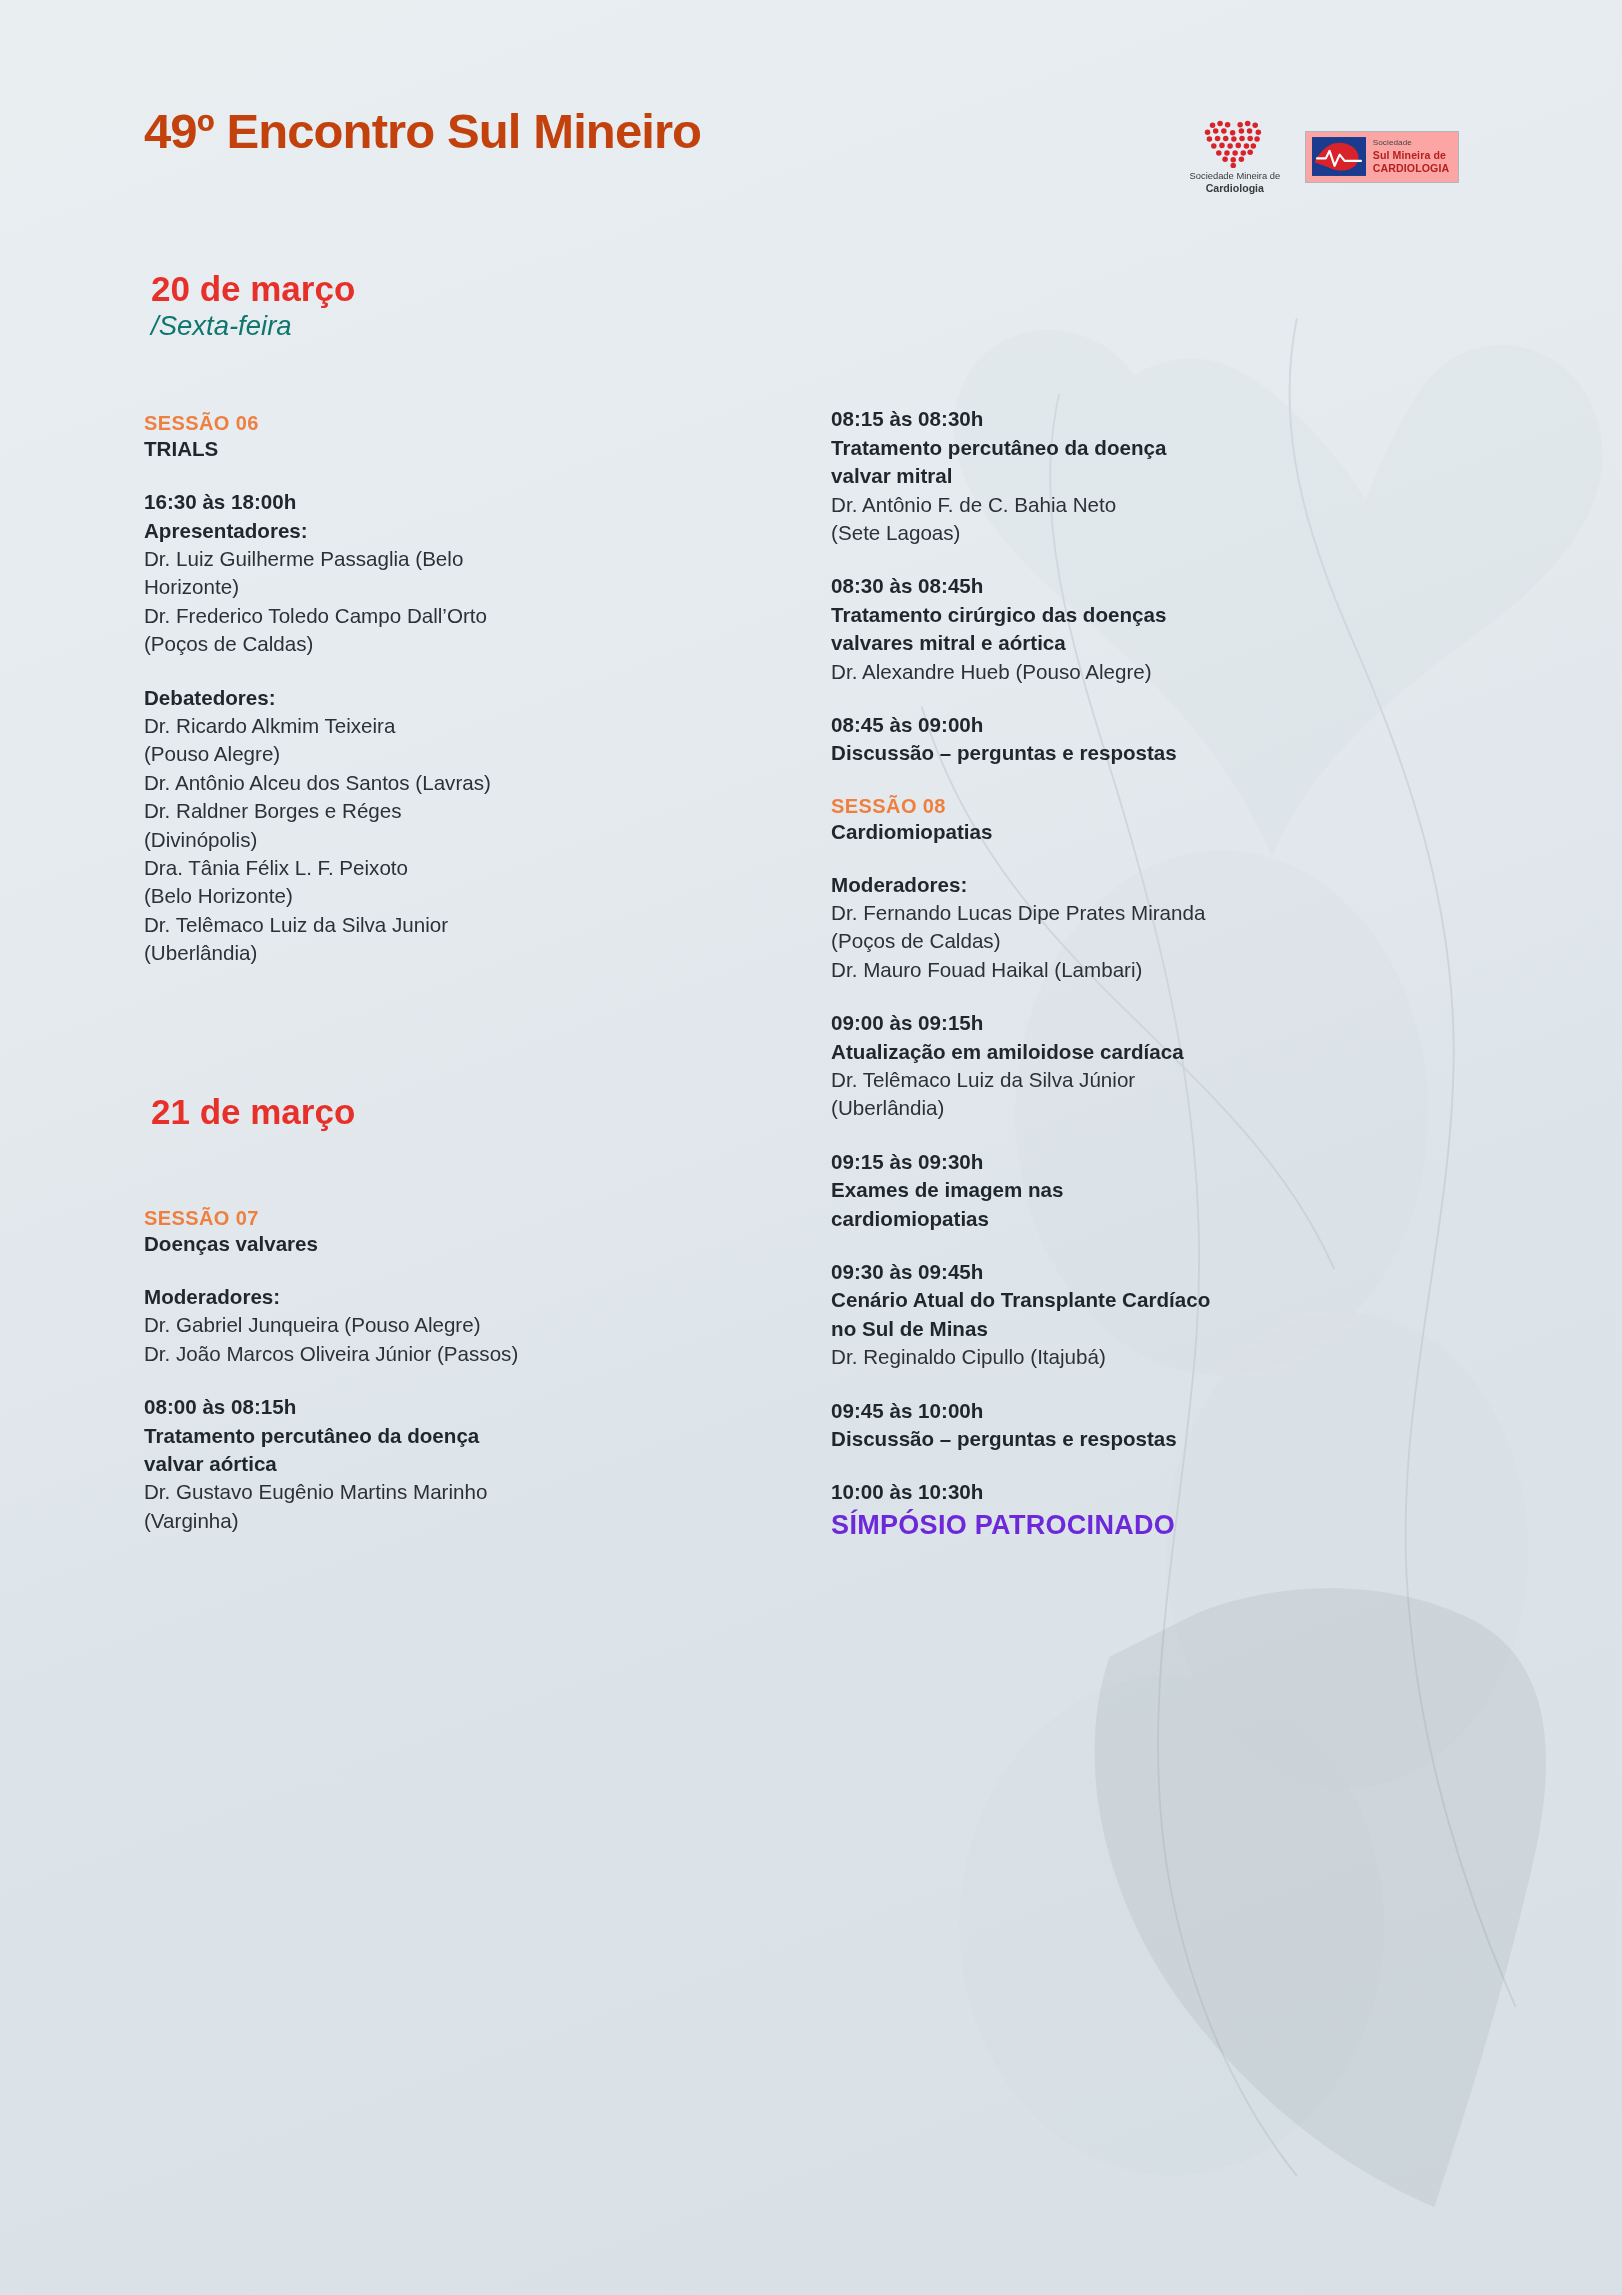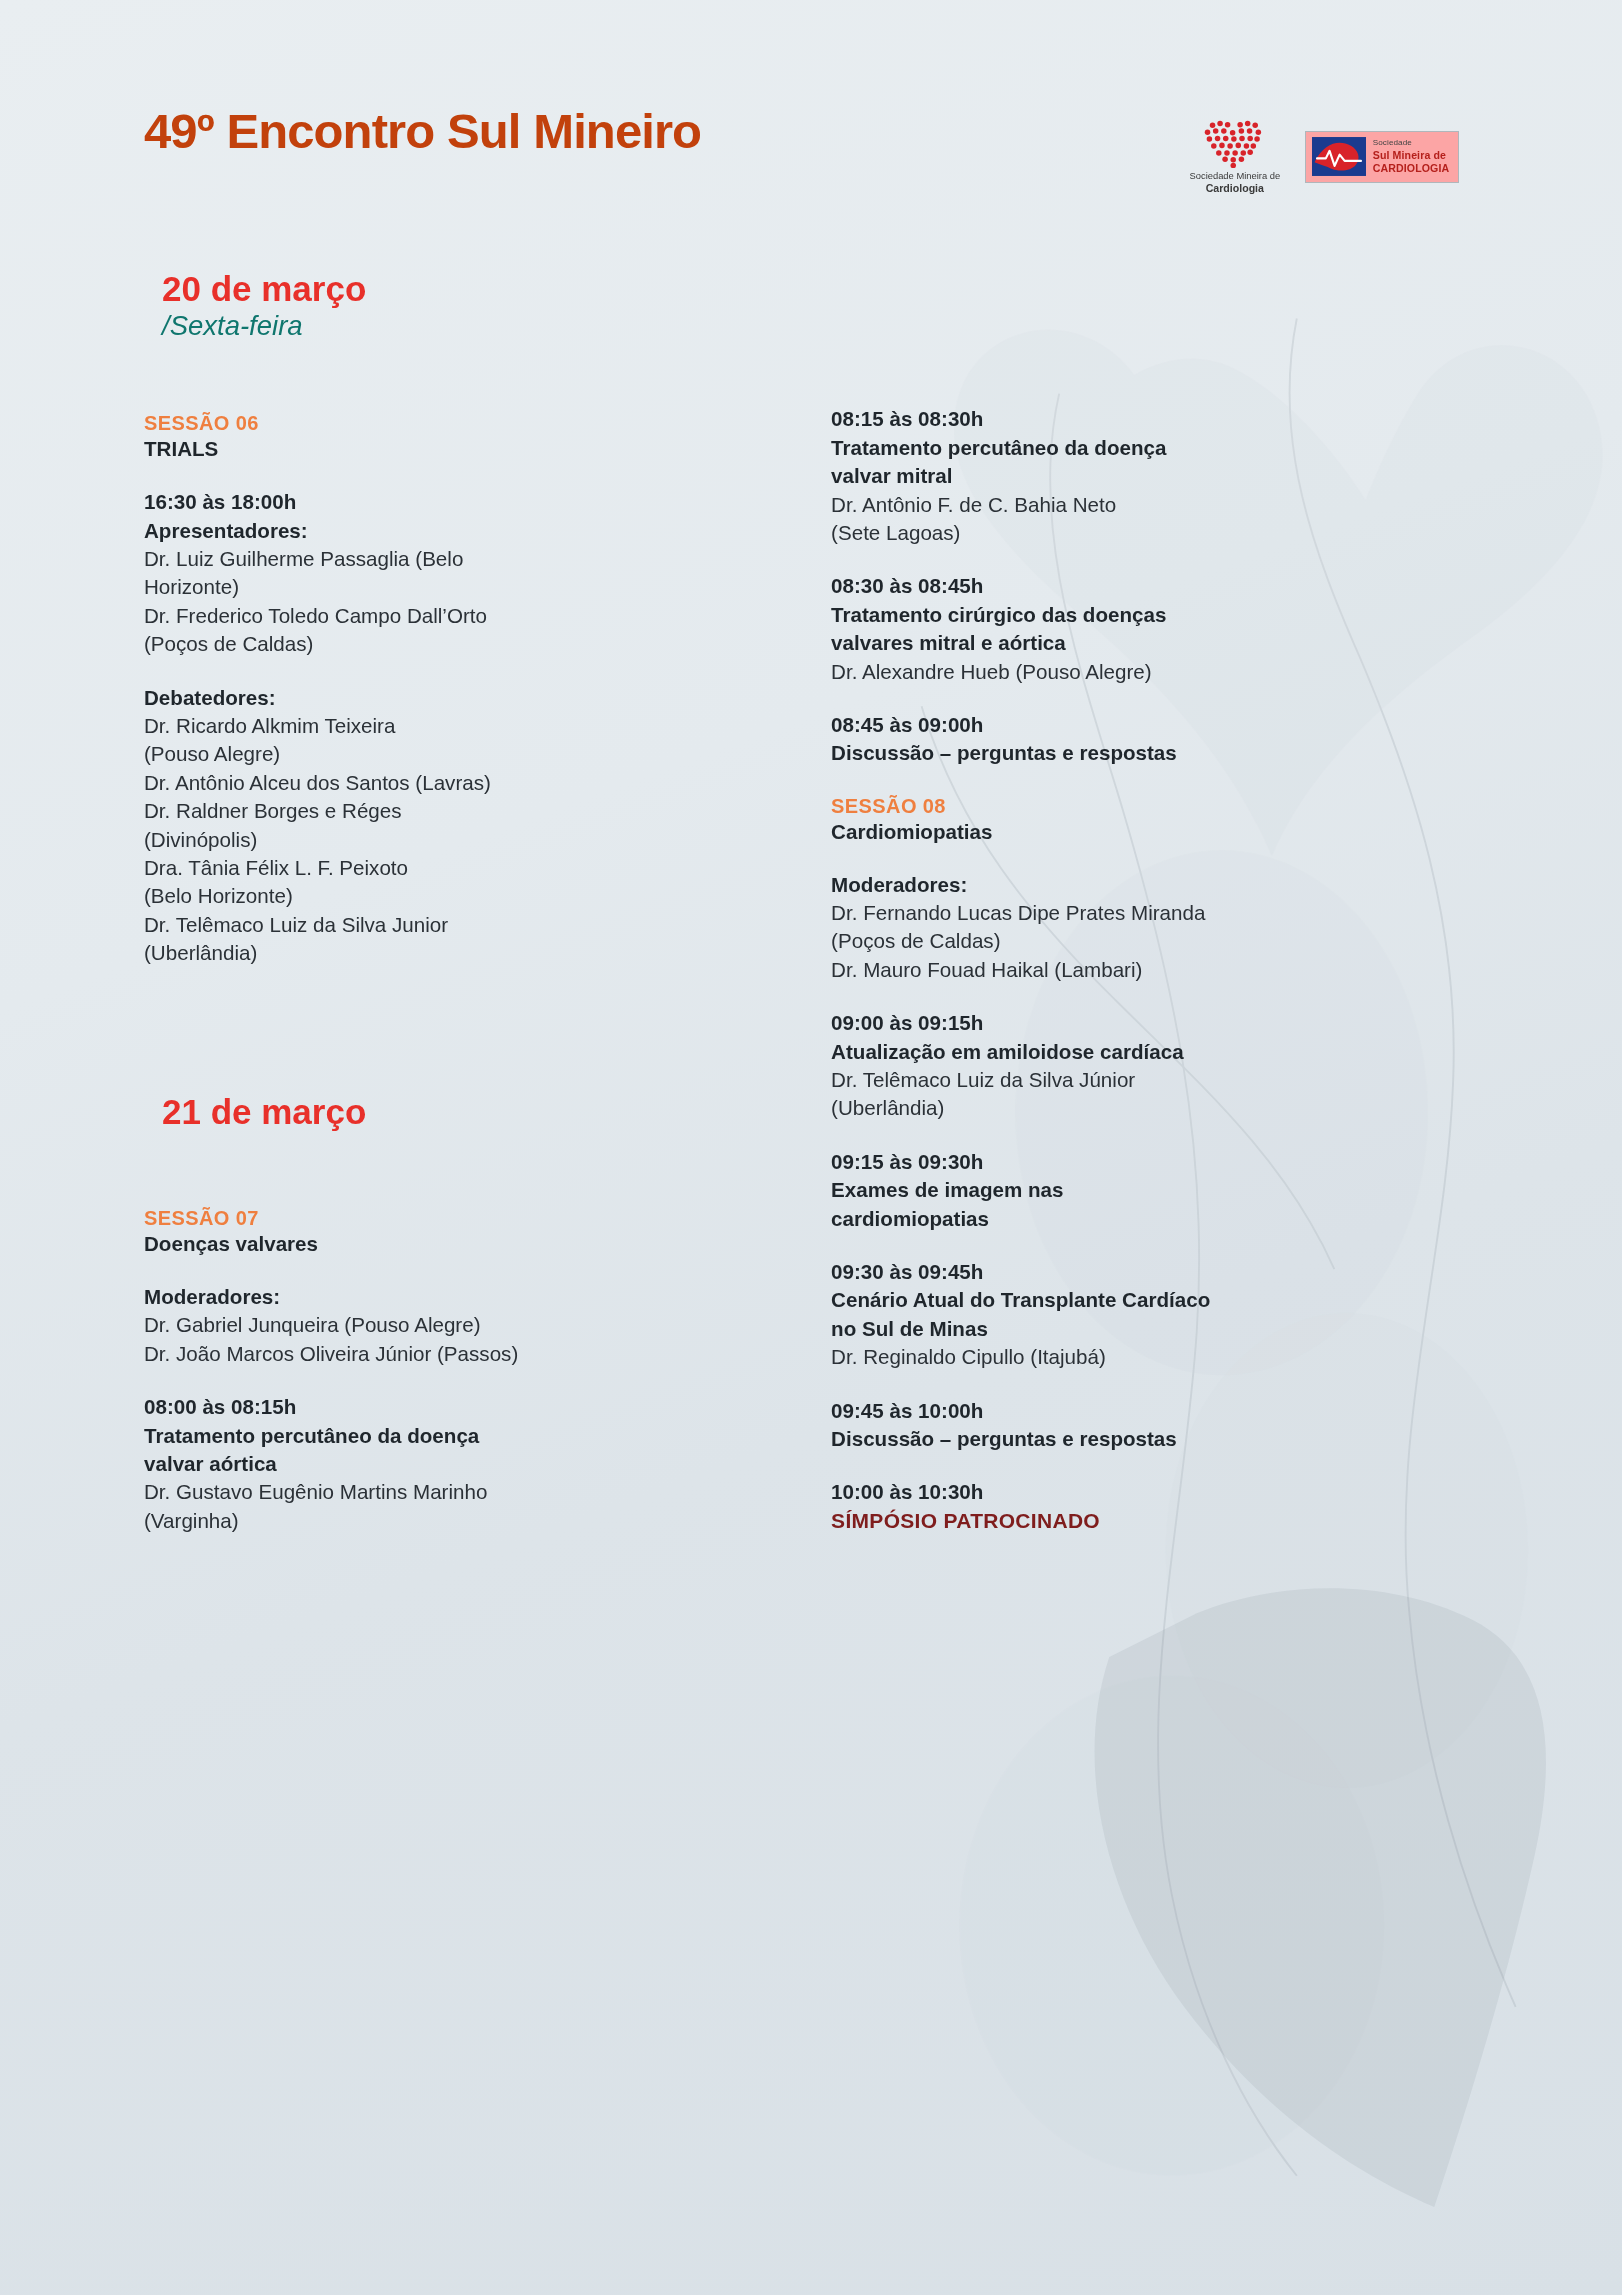--- a/index.html
+++ b/index.html
@@ -86,21 +86,21 @@
   .logo-ssmc .ssmc-text {
     font-size: 10.6px;
     line-height: 1.25;
     color: #b5201c;
     font-weight: 700;
     letter-spacing: 0.1px;
   }
   .logo-ssmc .ssmc-text .small { font-size: 8.1px; font-weight: 400; color: #444; display: block; }
 
   
-  .day-block { margin-left: 18px; }
+  .day-block { margin-left: 7px; }
   .day-date {
     font-size: 35px;
     font-weight: 700;
     color: #e8302a;
     line-height: 1.1;
   }
   .day-weekday {
     font-size: 27.5px;
     font-style: italic;
     color: #0f766e;
@@ -151,23 +151,23 @@
     color: #1f262c;
     line-height: 1.38;
   }
   .person {
     font-size: 20.6px;
     font-weight: 400;
     color: #2b3137;
     line-height: 1.38;
   }
   .sponsored {
-    font-size: 21px;
-    font-weight: 700;
-    color: #7f1d1d;
+    font-size: 27px;
+    font-weight: 700;
+    color: #6d28d9;
     letter-spacing: 0.3px;
     line-height: 1.38;
   }
 </style>
 </head>
 <body>
 
 <div class="bg-art">
   <svg width="938" height="2001" viewBox="0 0 1500 3200" style="right:-50px; top:206px; opacity:0.16;">
     <g fill="none" stroke="#6c7b86" stroke-width="3">

